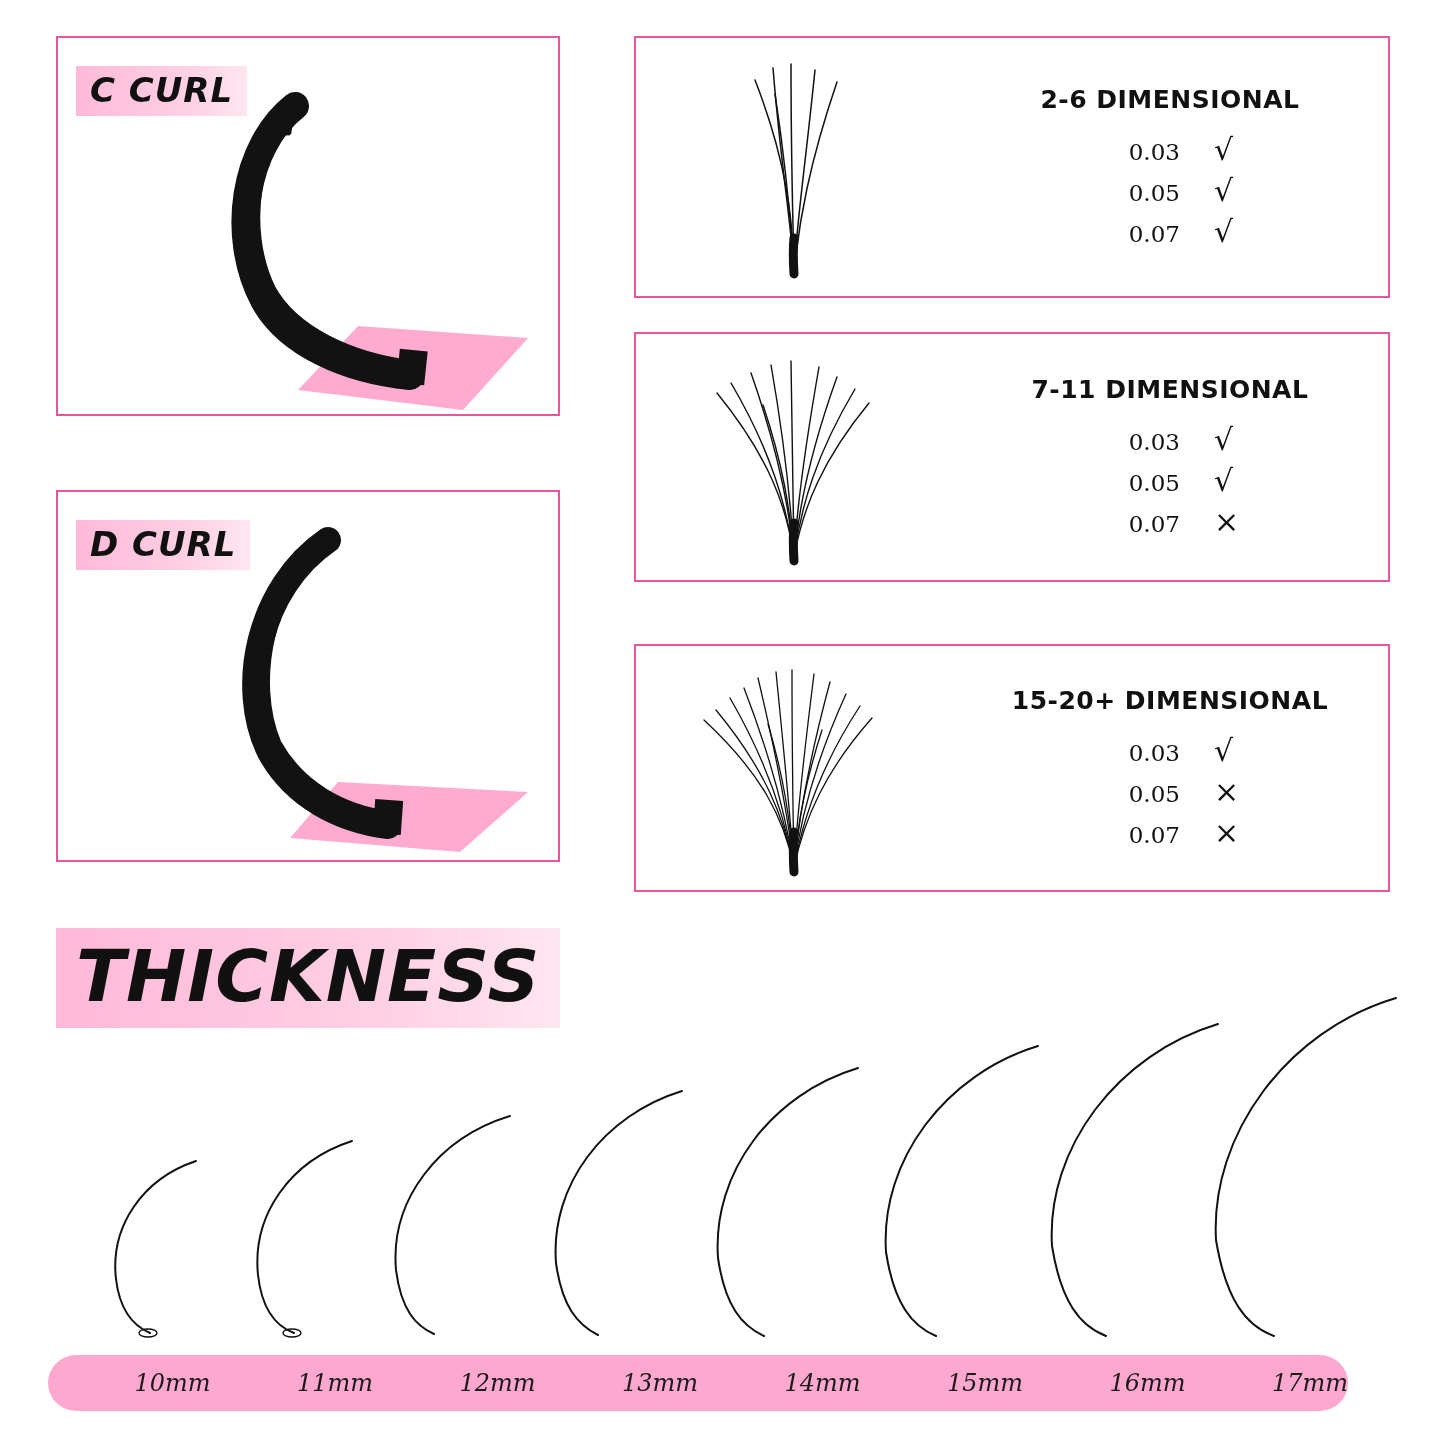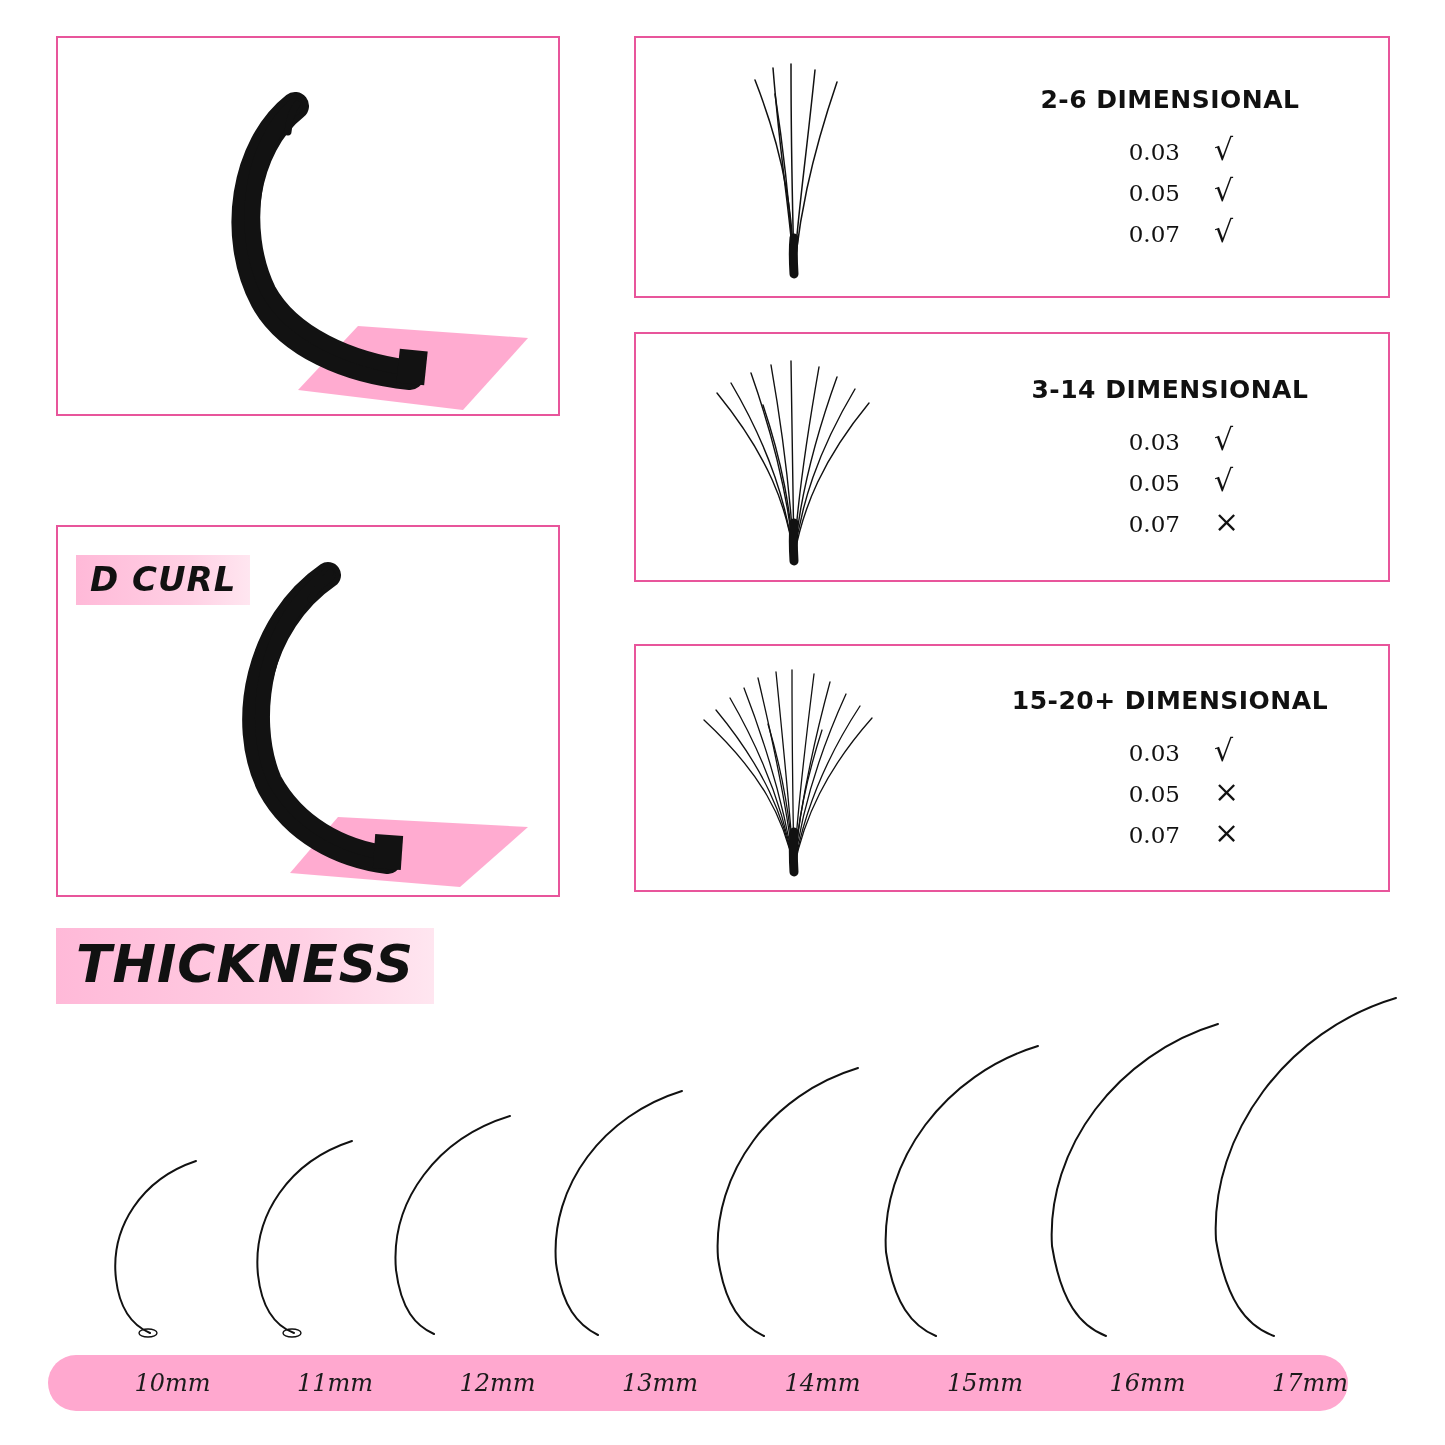--- a/index.html
+++ b/index.html
@@ -41,21 +41,21 @@
   }
 
   .curl-tag { top: 28px; left: 18px; }
   .curl-tag .tag-text { font-size: 34px; }
 
   .thickness-tag {
     top: 928px;
     left: 56px;
     padding: 6px 20px 10px 20px;
   }
-  .thickness-tag .tag-text { font-size: 52px; }
+  .thickness-tag .tag-text { font-size: 72px; }
 
   
   .dim-title {
     font-family: "DejaVu Sans", sans-serif;
     font-weight: 700;
     font-size: 25px;
     letter-spacing: 0.5px;
     color: #111;
     text-align: right;
     white-space: nowrap;
@@ -134,34 +134,37 @@
     position: absolute;
     bottom: 0;
   }
 
   svg { display: block; overflow: visible; }
 </style>
 </head>
 <body>
 
 <div class="panel curl-panel" id="panel-c" style="left:56px; top:36px; width:504px; height:380px;">
+  <div class="tag curl-tag">
+    <span class="tag-text">C CURL</span>
+  </div>
   <svg width="504" height="380" viewBox="0 0 504 380" style="position:absolute; left:0; top:0;">
 
     <polygon points="300,288 470,300 405,372 240,352" fill="#ffa6cd" opacity="0.95"></polygon>
 
     <path d="M237,68 C186,108 172,198 206,262 C230,306 290,332 352,338" stroke="#121212" stroke-width="28" fill="none" stroke-linecap="round"></path>
     <path d="M237,68 C195,104 180,190 210,252 C234,296 292,322 352,330" stroke="#121212" stroke-width="16" fill="none" stroke-linecap="round"></path>
 
     <path d="M239,66 C233,74 231,84 230,94" stroke="#121212" stroke-width="7" fill="none" stroke-linecap="round"></path>
 
     <rect x="340" y="312" width="28" height="34" fill="#121212" transform="rotate(6 354 329)"></rect>
   </svg>
 </div>
 
-<div class="panel curl-panel" id="panel-d" style="left:56px; top:490px; width:504px; height:372px;margin-top:35px;">
+<div class="panel curl-panel" id="panel-d" style="left:56px; top:490px; width:504px; height:372px;">
   <div class="tag curl-tag">
     <span class="tag-text">D CURL</span>
   </div>
   <svg width="504" height="372" viewBox="0 0 504 372" style="position:absolute; left:0; top:0;">
     <polygon points="280,290 470,300 402,360 232,346" fill="#ffa6cd" opacity="0.95"></polygon>
     <path d="M270,48 C200,96 180,196 212,260 C236,304 282,328 330,334" stroke="#121212" stroke-width="26" fill="none" stroke-linecap="round"></path>
     <path d="M270,48 C208,92 190,190 216,252 C240,296 284,320 330,326" stroke="#121212" stroke-width="15" fill="none" stroke-linecap="round"></path>
     <path d="M272,46 C264,54 258,62 253,72" stroke="#121212" stroke-width="7" fill="none" stroke-linecap="round"></path>
     <rect x="316" y="308" width="28" height="34" fill="#121212" transform="rotate(4 330 325)"></rect>
   </svg>
@@ -212,21 +215,21 @@
         <path d="M135,210 C138,158 146,100 160,20"></path>
         <path d="M135,210 C140,158 152,102 178,30"></path>
         <path d="M135,210 C142,158 158,106 196,42"></path>
         <path d="M135,210 C144,160 164,112 210,56"></path>
         <path d="M135,210 C131,162 124,118 104,58"></path>
       </g>
       <path d="M135,214 C134,198 134,188 135,176" stroke="#111" stroke-width="9" fill="none" stroke-linecap="round"></path>
     </svg>
   </div>
   <div class="dim-right">
-    <div class="dim-title">3-14 DIMENSIONAL</div>
+    <div class="dim-title">7-11 DIMENSIONAL</div>
     <div class="dim-rows">
       <div class="dim-row">
         <span class="dim-val">0.03</span>
         <span class="dim-mark">√</span>
       </div>
       <div class="dim-row">
         <span class="dim-val">0.05</span>
         <span class="dim-mark">√</span>
       </div>
       <div class="dim-row">

